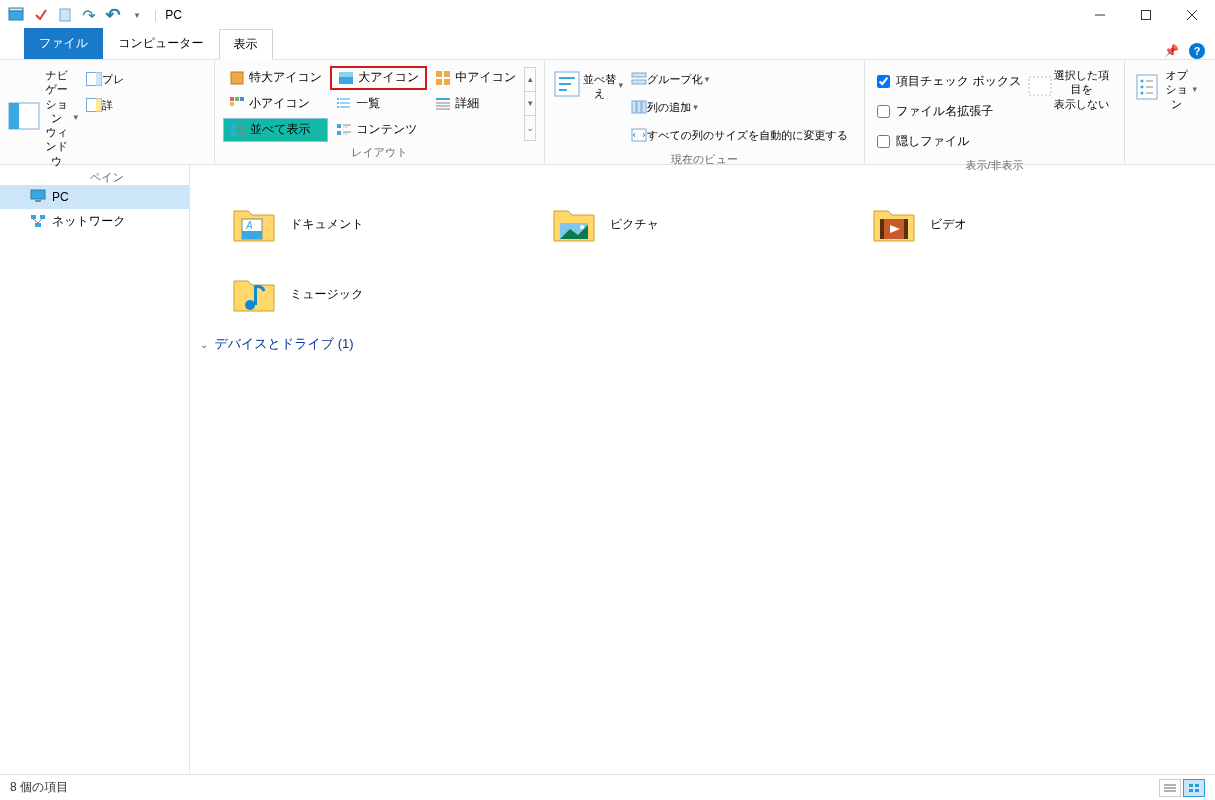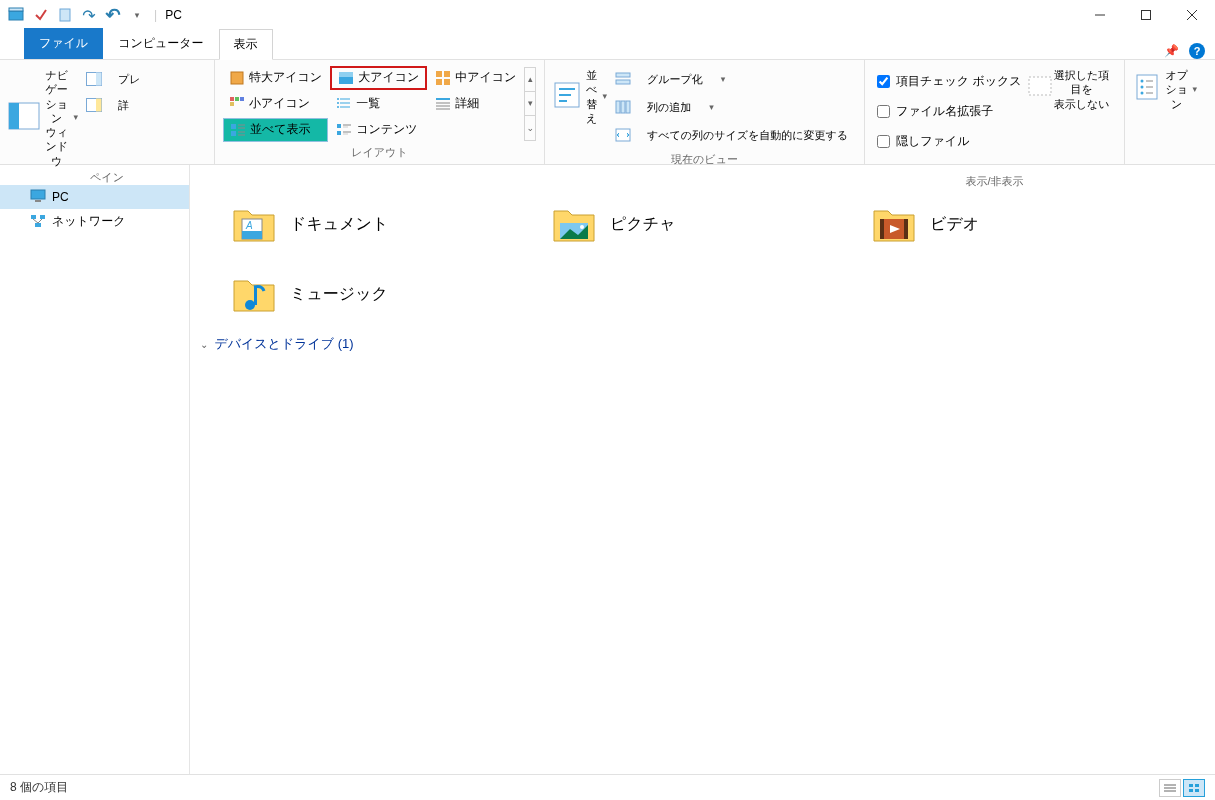--- a/index.html
+++ b/index.html
@@ -23,21 +23,21 @@
 .help-icon { width:16px; height:16px; border-radius:50%; background:#0078d4; color:#fff; display:flex; align-items:center; justify-content:center; font-size:11px; font-weight:bold; }
 
 
 .ribbon { height:105px; background:#fcfcfc; border-bottom:1px solid #e1e1e1; display:flex; }
 .group { border-right:1px solid #e1e1e1; display:flex; flex-direction:column; padding:4px 8px 0 8px; }
 .group-body { flex:1; display:flex; align-items:flex-start; }
 .group-label { text-align:center; font-size:11px; color:#666; padding:2px 0 4px 0; }
 .bigbtn { display:flex; align-items:center; justify-content:flex-start; width:70px; font-size:11px; line-height:1.3; text-align:center; padding-top:4px; }
 .bigbtn .bicon { width:32px; height:32px; margin-bottom:4px; display:flex; align-items:center; justify-content:center; }
 .smallcol { display:flex; flex-direction:column; justify-content:center; gap:4px; padding:4px 4px; }
-.smallbtn { display:flex; align-items:center; gap:16px; font-size:11px; height:22px; padding:0 4px; white-space:nowrap; }
+.smallbtn { display:flex; align-items:center; gap:0; font-size:11px; height:22px; padding:0 4px; white-space:nowrap; }
 .smallbtn .sicon { width:16px; height:16px; flex-shrink:0; display:flex; align-items:center; justify-content:center; }
 .layout-grid { display:grid; grid-template-columns:repeat(3,auto); gap:2px 2px; position:relative; }
 .layout-item { display:flex; align-items:center; gap:4px; font-size:12px; height:24px; padding:0 6px; white-space:nowrap; }
 .layout-item.highlighted-red { border:2px solid #d01818; }
 .layout-item.selected { background:#14b8a6; border:1px solid #92c0e0; }
 .layout-item .licon { width:16px; height:16px; flex-shrink:0; }
 .layout-arrows { display:flex; flex-direction:column; justify-content:space-between; height:74px; border:1px solid #d4d4d4; width:16px; margin-left:2px; }
 .layout-arrows div { flex:1; display:flex; align-items:center; justify-content:center; font-size:9px; color:#666; border-bottom:1px solid #d4d4d4; }
 .checkrow { display:flex; align-items:center; gap:6px; font-size:12px; height:22px; }
 .checkrow input { width:13px; height:13px; }
@@ -45,21 +45,21 @@
 
 .content { display:flex; height:calc(800px - 30px - 30px - 105px - 26px); }
 .sidebar { width:190px; border-right:1px solid #e5e5e5; padding-top:2px; }
 .side-item { display:flex; align-items:center; gap:6px; padding:4px 8px 4px 30px; font-size:12px; }
 .side-item.selected { background:#cde6f7; }
 .side-item .sicon2 { width:16px; height:16px; }
 .main { flex:1; overflow:auto; padding:0 0 0 10px; }
 .folders-row { display:flex; flex-wrap:wrap; gap:0 70px; padding:0 30px; }
 .folder-tile { display:flex; align-items:center; gap:12px; width:250px; height:70px; }
 .folder-tile .ficon { width:48px; height:48px; display:flex; align-items:center; justify-content:center; }
-.folder-tile .fname { font-size:16px;font-family:Liberation Serif, serif; }
+.folder-tile .fname { font-size:12px;font-family:Liberation Serif, serif; }
 .section-header { display:flex; align-items:center; gap:6px; color:#003399; font-size:13px; padding:6px 0 8px 0; cursor:default; }
 .section-header .chev { font-size:10px; color:#666; }
 .drive-tile { display:flex; gap:12px; padding:0 30px; width:340px; }
 .drive-tile .dicon { width:52px; height:48px; }
 .drive-info { flex:1; display:flex; flex-direction:column; gap:4px; font-size:12px; }
 .drive-bar { width:200px; height:16px; border:1px solid #bcbcbc; background:#eaeaea; position:relative; }
 .drive-bar-fill { position:absolute; left:0; top:0; bottom:0; background:#26a0da; }
 .drive-free { color:#666; font-size:11px; }
 
 
@@ -296,21 +296,21 @@
                 <path d="M4 7 L2 7 M4 5 L2 7 L4 9 M12 7 L14 7 M12 5 L14 7 L12 9" stroke="#3ba7e0" fill="none"></path>
               </svg>
             </span>
             <span>すべての列のサイズを自動的に変更する</span>
           </div>
       </div>
     </div>
     <div class="group-label">現在のビュー</div>
   </div>
 
-  <div class="group" style="width:260px;gap:16px;">
+  <div class="group" style="width:260px;">
     <div class="group-body">
       <div class="smallcol" style="gap:8px;padding-top:6px;">
         <label class="checkrow">
             <input type="checkbox" checked="" style="">
             <span>項目チェック ボックス</span>
           </label>
         <label class="checkrow">
             <input type="checkbox" style="">
             <span>ファイル名拡張子</span>
           </label>

